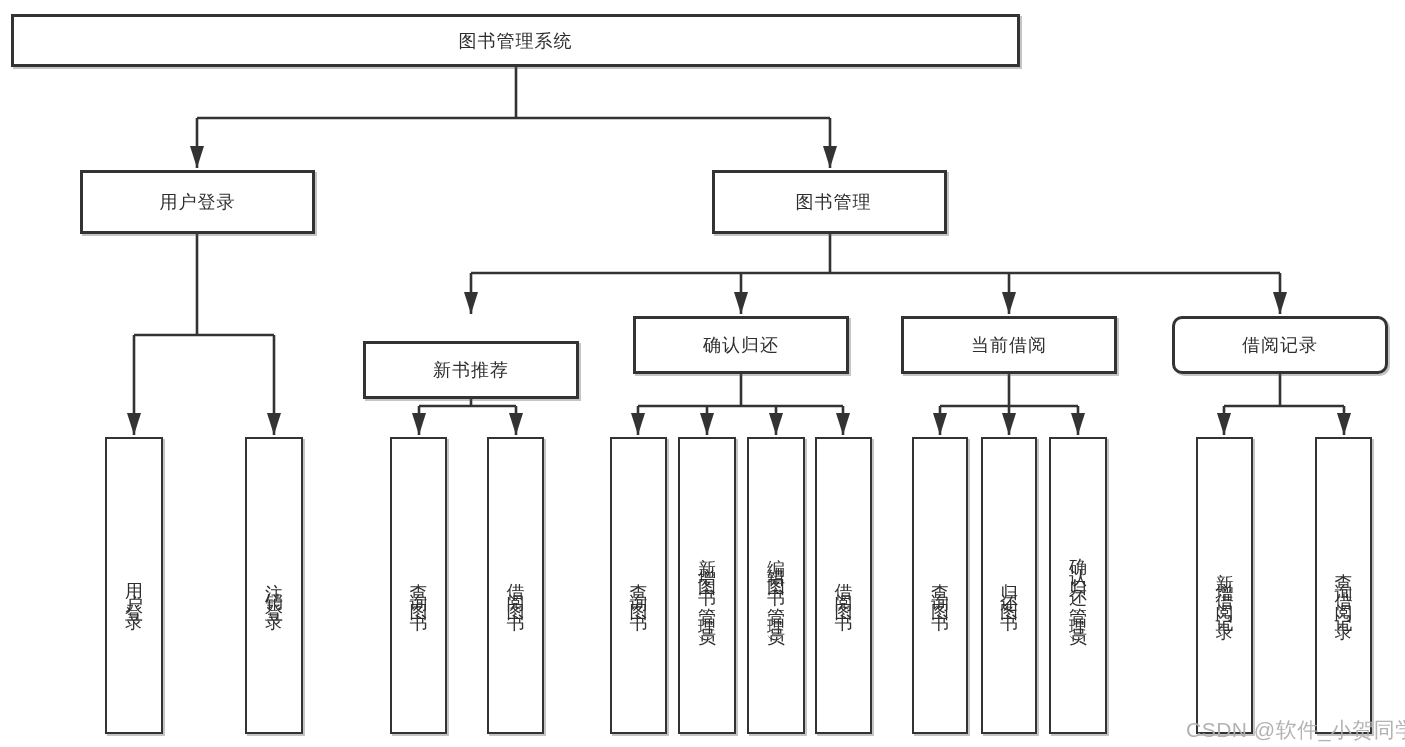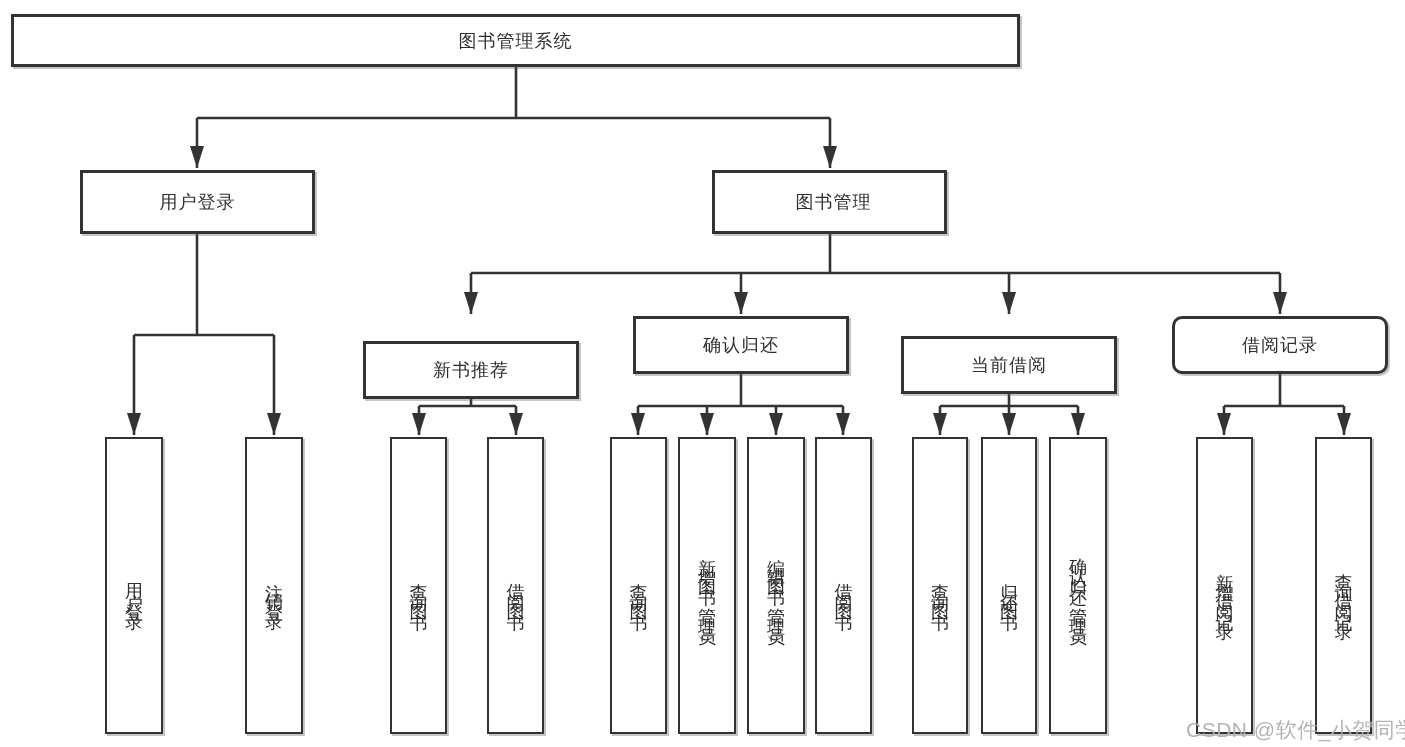--- a/index.html
+++ b/index.html
@@ -37,21 +37,21 @@
     letter-spacing: 1px;
     z-index: 2;
     line-height: 1;
   }
   .root   { left: 11px;  top: 14px;  width: 1009px; height: 53px; }
   .lvl2-a { left: 80px;  top: 170px; width: 235px;  height: 64px; }
   .lvl2-b { left: 712px; top: 170px; width: 235px;  height: 64px; padding-left: 8px; }
   .lvl3   { top: 316px; height: 58px; width: 216px; }
   .m1 { left: 363px; margin-top: 25px; }
   .m2 { left: 633px; }
-  .m3 { left: 901px; margin-top: 20px; }
+  .m3 { left: 901px; }
   .m4 { left: 1172px; border-radius: 10px; }
   .leaf {
     top: 437px;
     height: 297px;
     border-width: 2.5px;
     writing-mode: vertical-rl;
     text-orientation: mixed;
     letter-spacing: 10px;
     padding-top: 6px;
     font-size: 18px;

